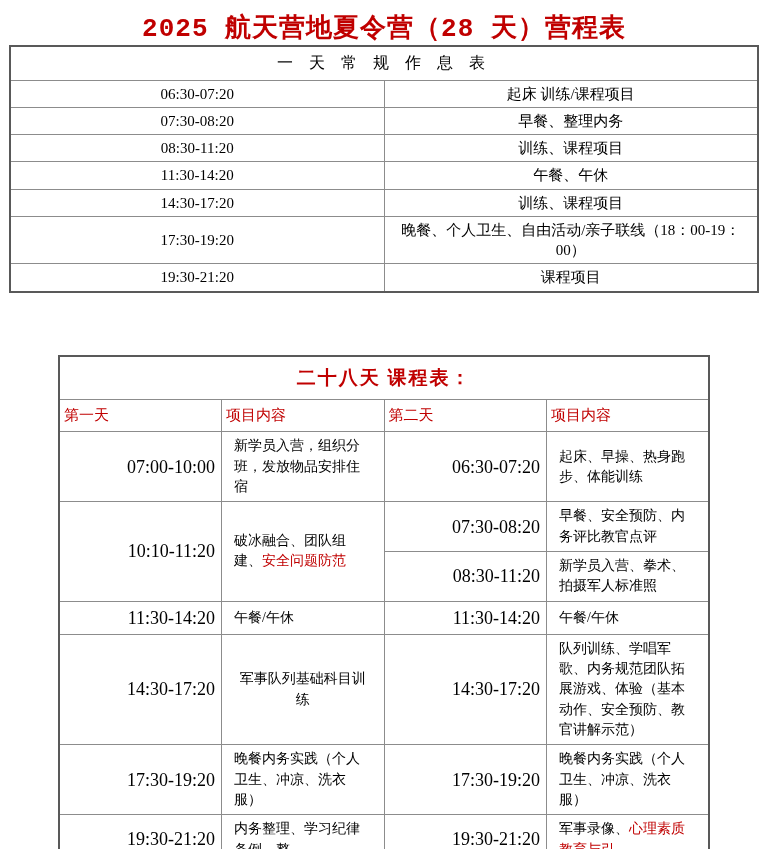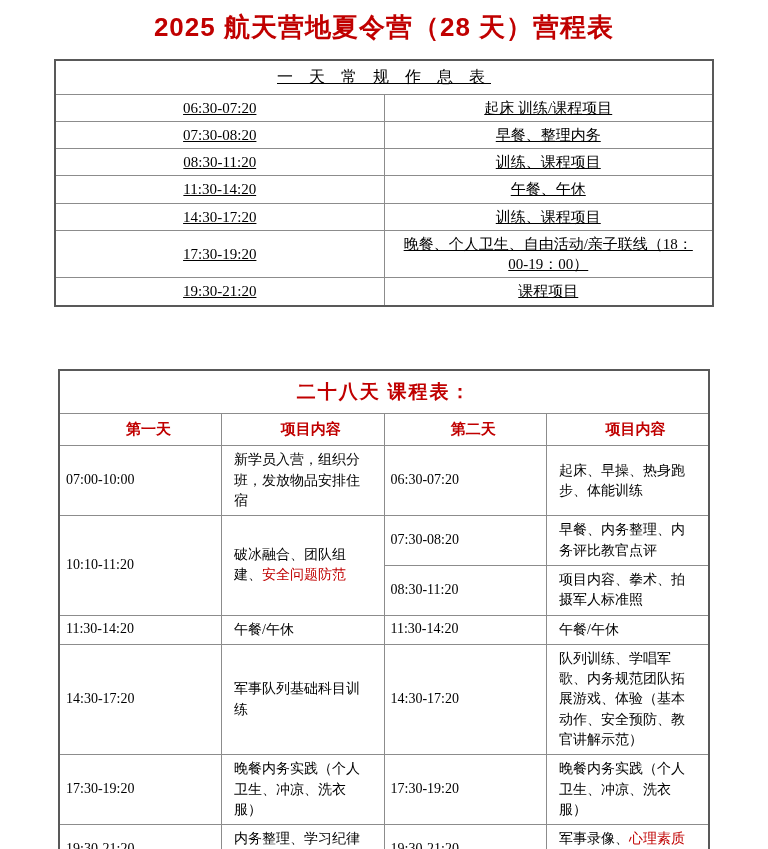--- a/index.html
+++ b/index.html
@@ -19,43 +19,42 @@
     height: 849px;
     position: relative;
     box-sizing: border-box;
   }
   .doc-title {
     text-align: center;
     color: #c00000;
     font-size: 26px;
     font-weight: bold;
     letter-spacing: 1px;
-    margin: 10px 0 14px 0;
-    font-family: Liberation Sans, sans-serif;
+    margin: 10px 0 0 0;
+    font-family: Liberation Mono, monospace;
   }
   table.grid {
     border-collapse: collapse;
     table-layout: fixed;
     margin: 0 auto;
     background: #fff;
   }
   table.grid td, table.grid th {
     border: 1px solid #808080;
     padding: 3px 6px;
     font-size: 15px;
     line-height: 1.35;
     vertical-align: middle;
     font-family: "Liberation Serif", serif;
     font-weight: normal;
   }
   
   #daily-table {
-    width: 660px;
+    width: 750px;
     border: 2px solid #595959;
-    text-decoration: underline;
   }
   #daily-table td {
     border: 1px solid #8c8c8c;
   }
   #daily-table .hdr {
     text-align: center;
     font-size: 16px;
     letter-spacing: 6px;
     padding: 5px 0 6px 0;
   }
@@ -84,39 +83,40 @@
   }
   #course-table .course-title {
     text-align: center;
     color: #c00000;
     font-weight: bold;
     font-size: 19px;
     letter-spacing: 2px;
     padding: 8px 0 9px 0;
   }
   #course-table .colhdr {
-    text-align: center;
-    color: #c00000;
-    font-weight: bold;
-    font-size: 15px;
-    padding: 5px 0 6px 16px;
+    text-align: left;
+    color: #c00000;
+    font-weight: normal;
+    font-size: 15px;
+    padding: 5px 0 6px 4px;
   }
   #course-table .tcell {
-    text-align: left;
-    font-size: 14px;
+    text-align: right;
+    font-size: 18px;
     padding: 4px 6px;
     width: 118px;
   }
   #course-table .ccell {
     text-align: left;
     font-size: 14px;
     padding: 4px 12px;
     line-height: 1.45;
   }
   #course-table .ccell.center {
+    text-align: center;
     margin-top: 8px;
   }
   .red {
     color: #c00000;
   }
 </style>
 </head>
 <body>
 
 <div class="page">
@@ -177,25 +177,25 @@
         <td class="tcell">07:00-10:00</td>
         <td class="ccell">新学员入营，组织分班，发放物品安排住宿</td>
         <td class="tcell">06:30-07:20</td>
         <td class="ccell">起床、早操、热身跑步、体能训练</td>
       </tr>
 
       <tr>
         <td class="tcell" rowspan="2">10:10-11:20</td>
         <td class="ccell" rowspan="2"><span>破冰融合、团队组建、</span><span class="red">安全问题防范</span></td>
         <td class="tcell">07:30-08:20</td>
-        <td class="ccell">早餐、内务整理、内务评比教官点评</td>
+        <td class="ccell">早餐、安全预防、内务评比教官点评</td>
       </tr>
       <tr>
         <td class="tcell">08:30-11:20</td>
-        <td class="ccell">项目内容、拳术、拍摄军人标准照</td>
+        <td class="ccell">新学员入营、拳术、拍摄军人标准照</td>
       </tr>
 
       <tr>
         <td class="tcell">11:30-14:20</td>
         <td class="ccell">午餐/午休</td>
         <td class="tcell">11:30-14:20</td>
         <td class="ccell">午餐/午休</td>
       </tr>
 
       <tr>

